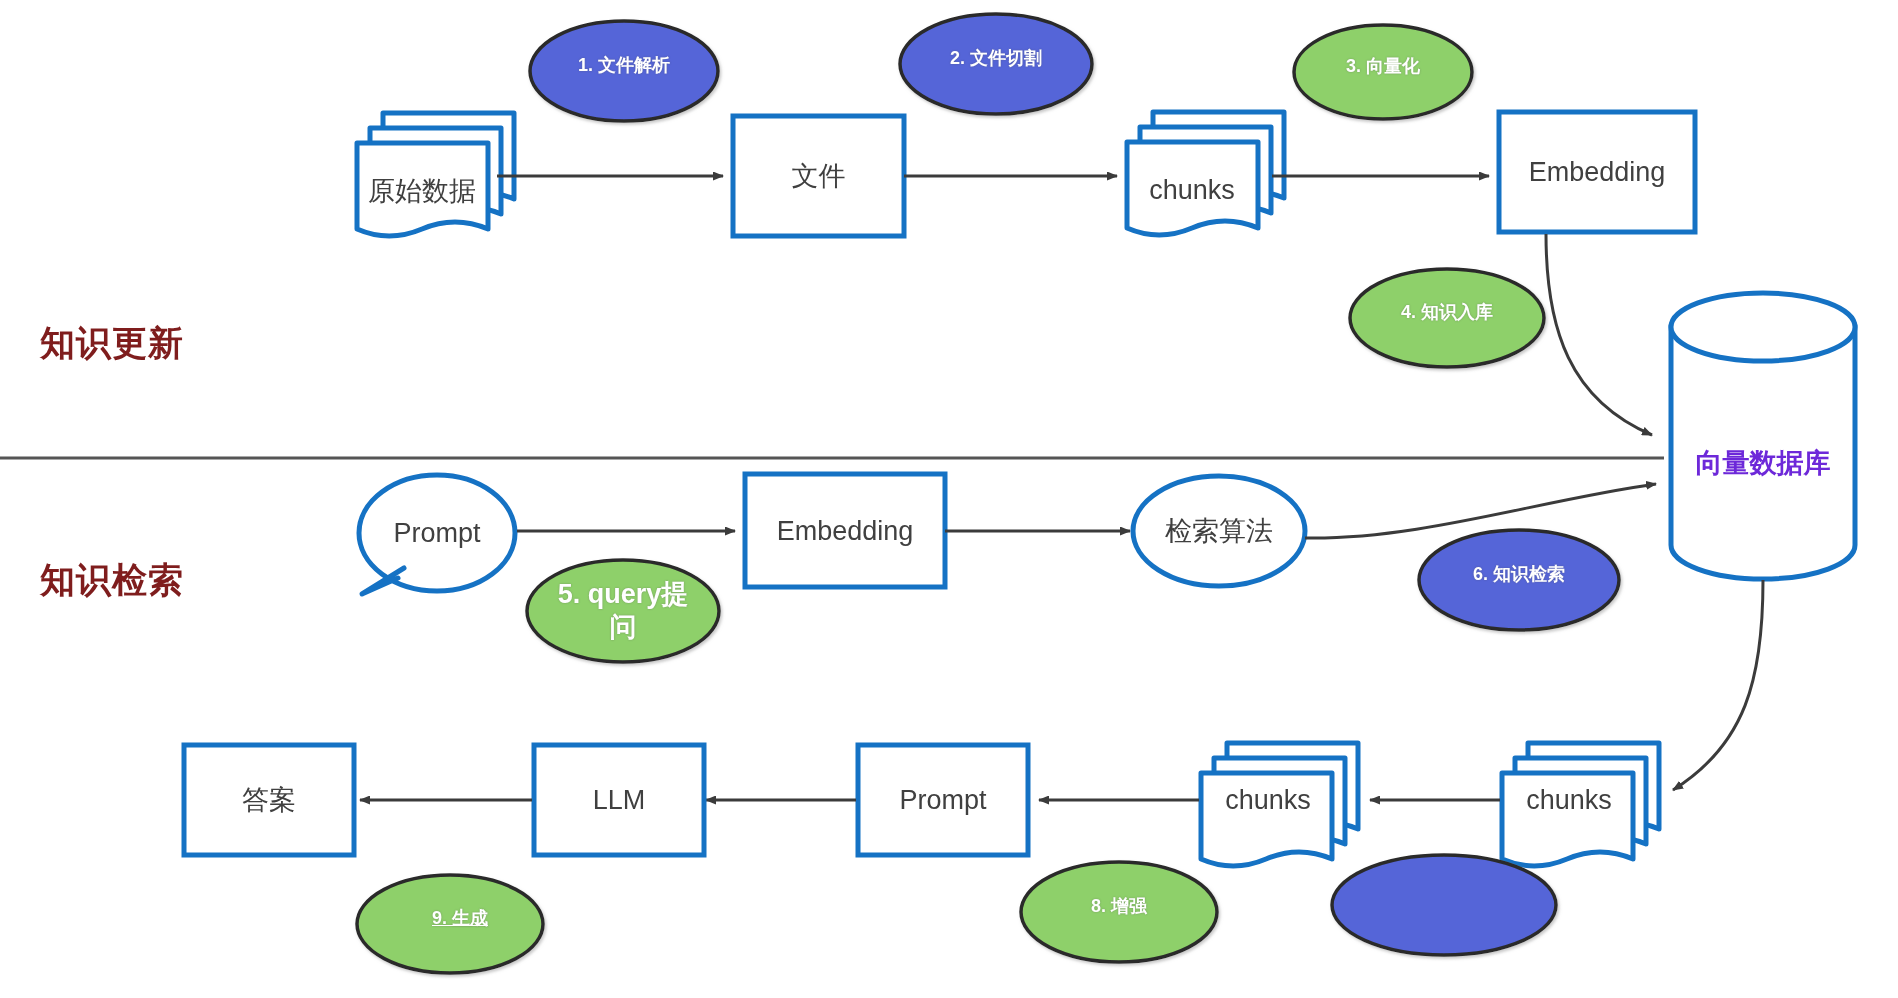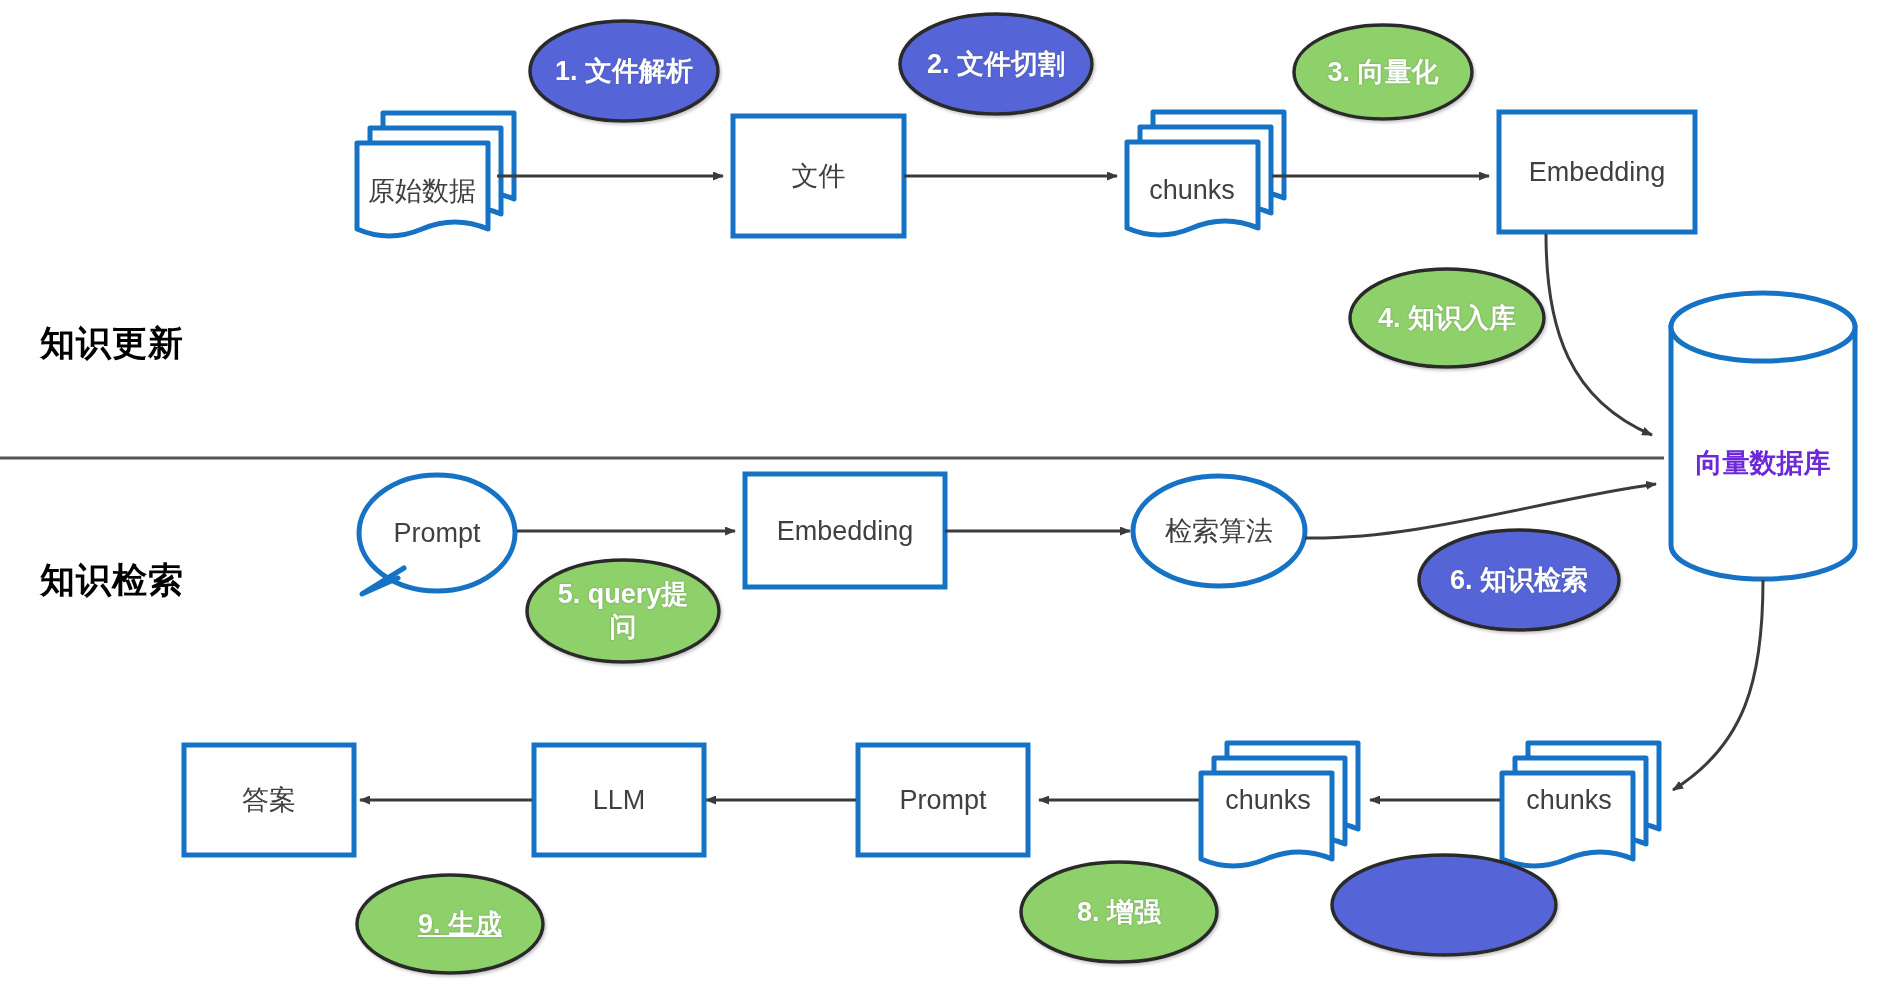--- a/index.html
+++ b/index.html
@@ -12,26 +12,26 @@
   svg.layer{position:absolute;left:0;top:0;width:1898px;height:998px;overflow:visible;}
   .txt{position:absolute;pointer-events:none;}
 
   
   .nodelabel{
     color:#404040;font-size:27px;line-height:1.15;
     text-align:center;white-space:nowrap;
   }
   
   .sectionlabel{
-    color:#000000;font-size:35px;font-weight:bold;
+    color:#7f1d1d;font-size:35px;font-weight:bold;
     letter-spacing:1px;white-space:nowrap;
   }
   
   .steptext{
-    color:#ffffff;font-size:27px;font-weight:bold;
+    color:#ffffff;font-size:18px;font-weight:bold;
     text-align:center;line-height:1.22;
     text-shadow:0 0 2px rgba(80,80,80,.45);
   }
   .steptext.two{font-size:27px;}
 </style>
 </head>
 <body>
 
 <div id="stage">
 

